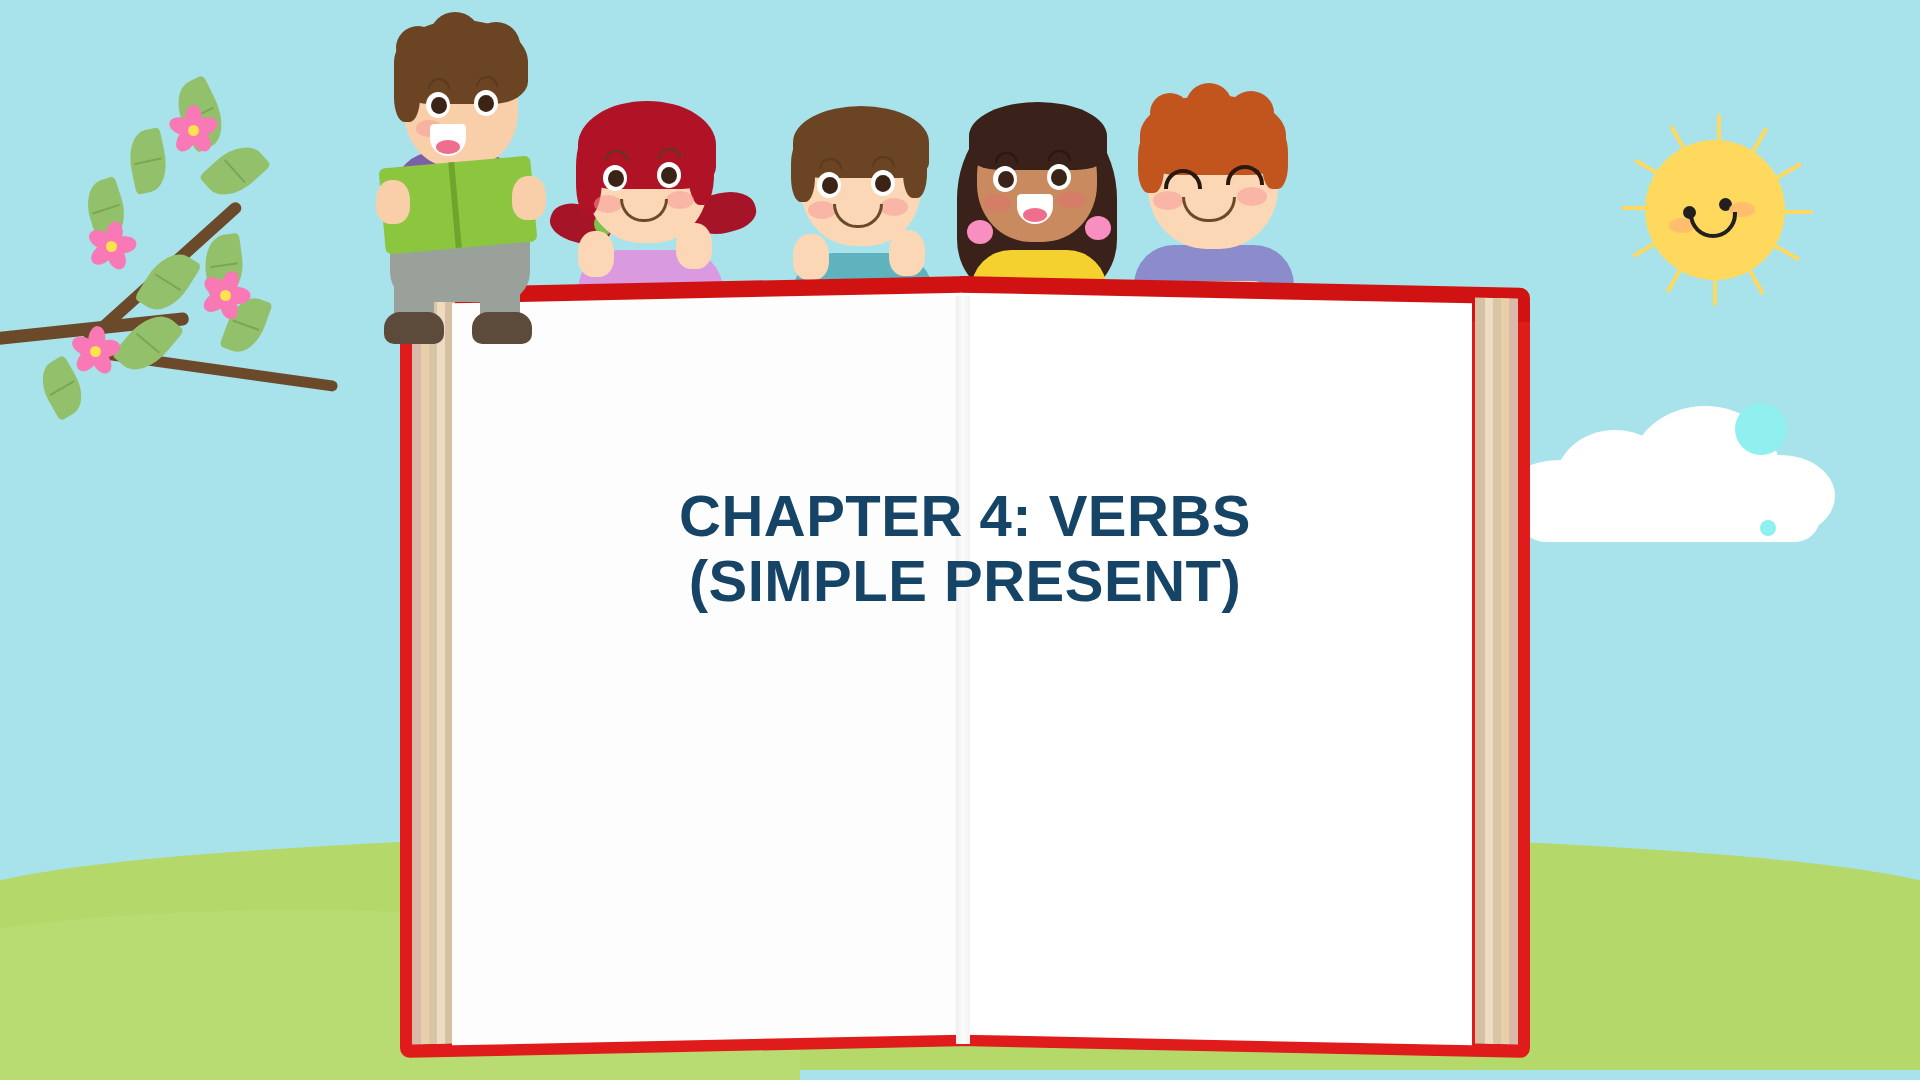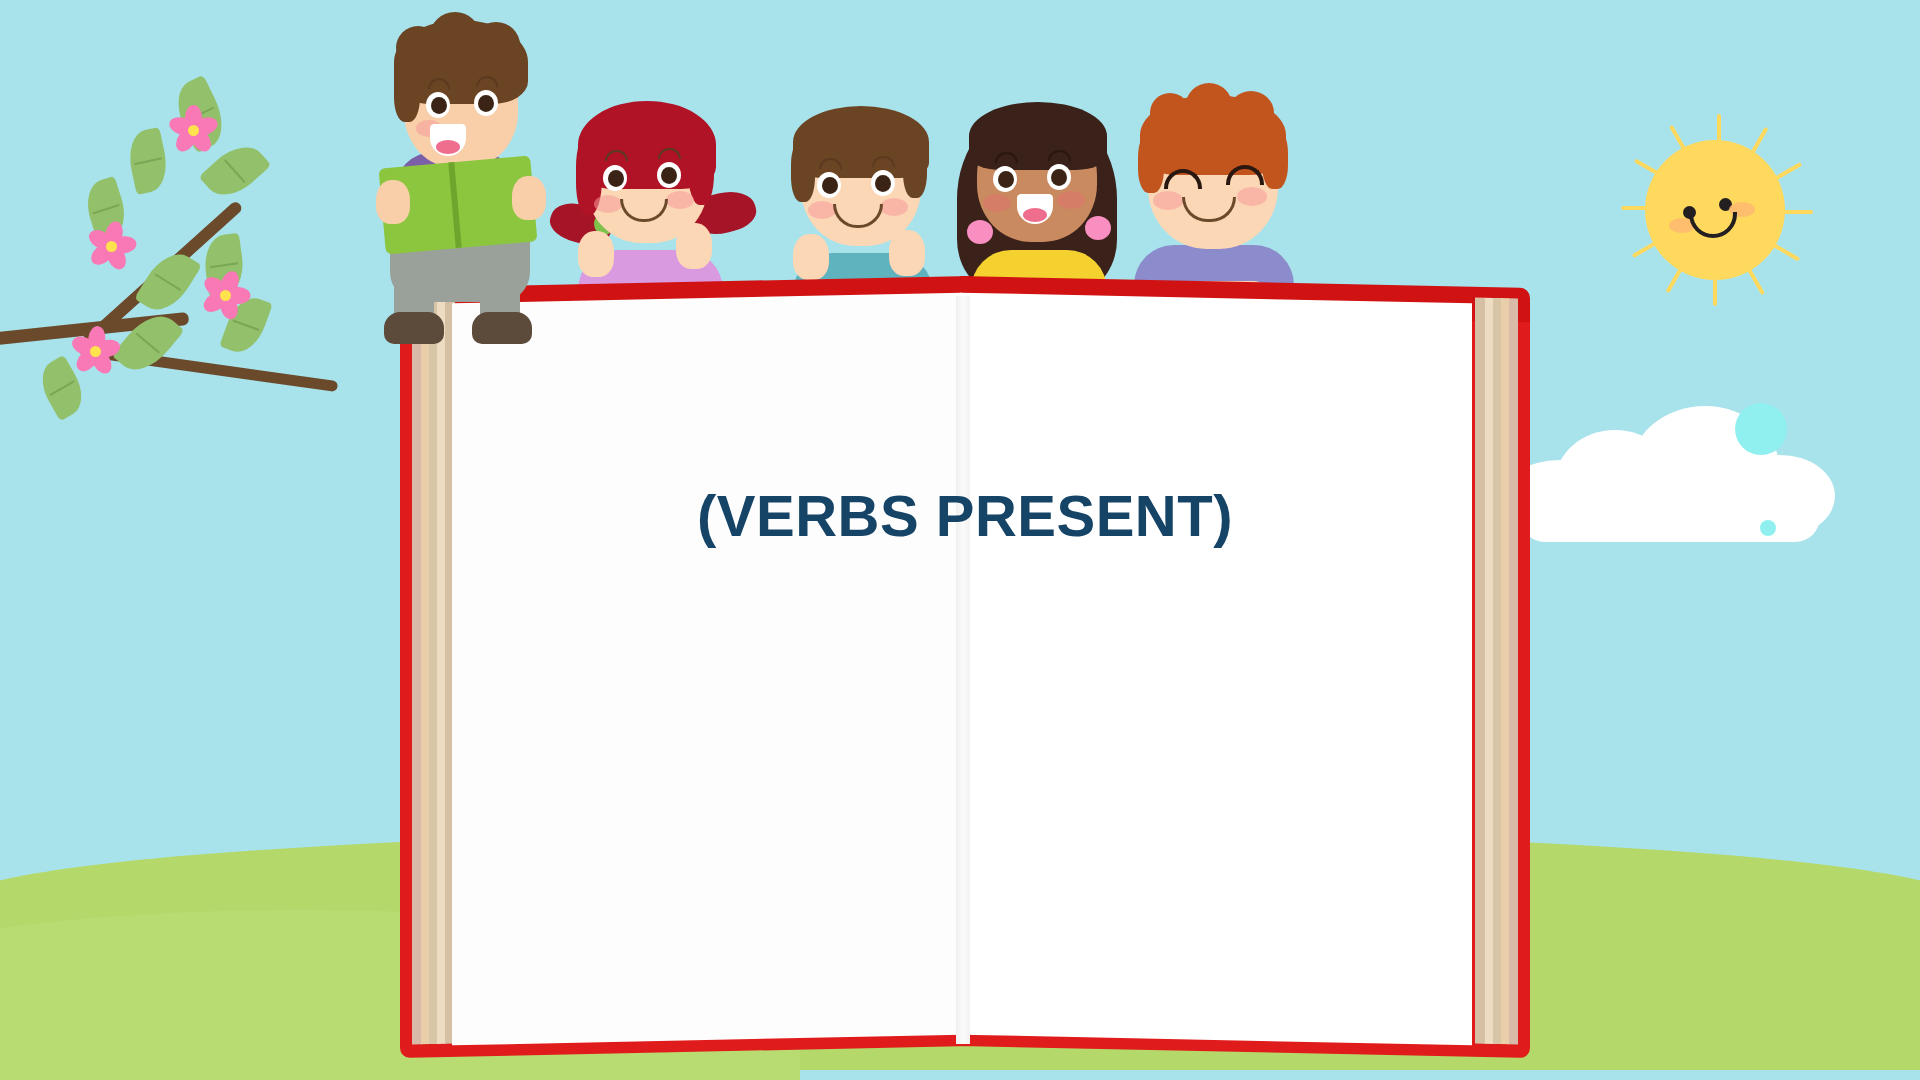--- a/index.html
+++ b/index.html
@@ -293,19 +293,20 @@
       <div style="position:absolute;right:25px;top:0;width:9px;height:100%;background:#eddcc2;"></div>
       <div style="position:absolute;right:33px;top:0;width:10px;height:100%;background:#d5c0a4;"></div>
     </div>
 
     <div class="page" style="left:52px;top:16px;width:510px;height:742px;background:#fdfdfd;transform:skewY(-1.2deg);"></div>
     <div class="page" style="left:560px;top:16px;width:512px;height:742px;background:#ffffff;transform:skewY(1.2deg);"></div>
     <div style="position:absolute;left:556px;top:14px;width:14px;height:748px;background:linear-gradient(90deg,#f0efef,#fbfbfb,#f3f2f2);"></div>
   </div>
 
   <div class="titlewrap" style="z-index:7;">
-    <div class="t3">(VERBS PRESENT)</div>
+    <div class="t2">CHAPTER 4: VERBS</div>
+    <div class="t3">(SIMPLE PRESENT)</div>
   </div>
 
   <div class="ground" style="z-index:1;top:830px;"></div>
   <div class="ground2" style="z-index:2;"></div>
 
 </div>
 
 </body></html>

